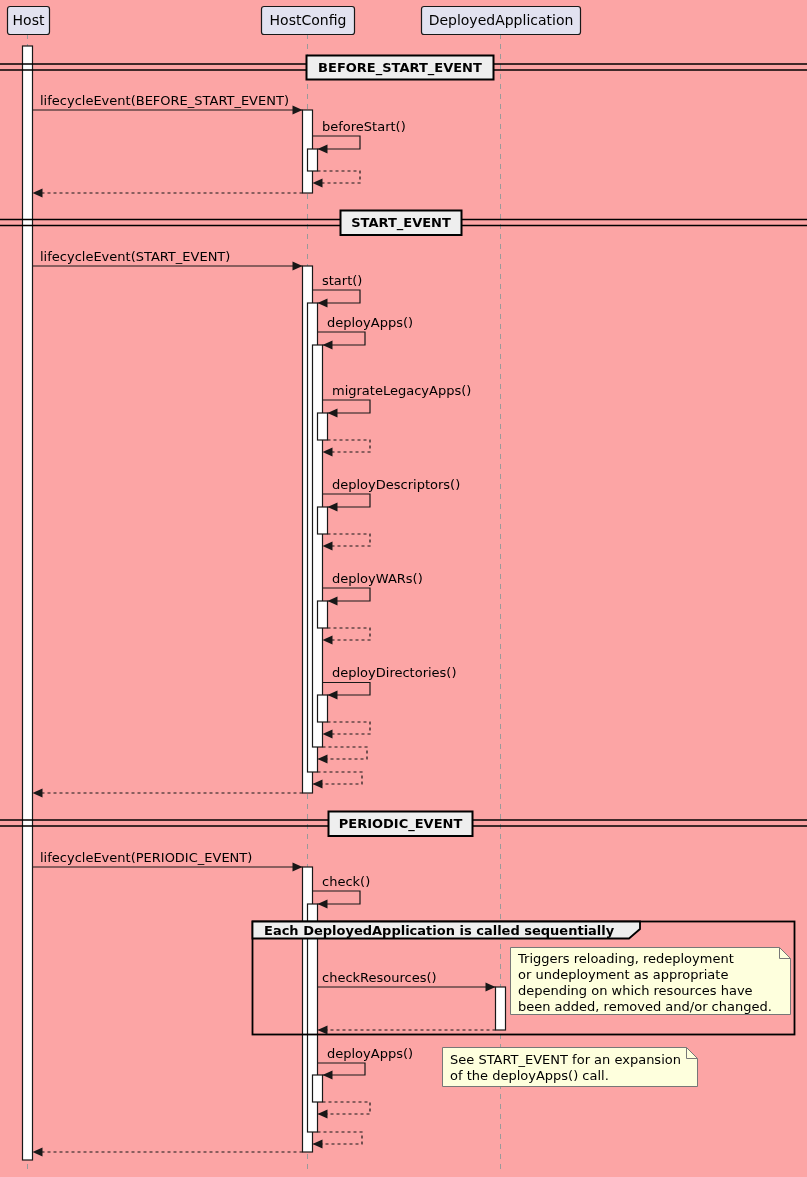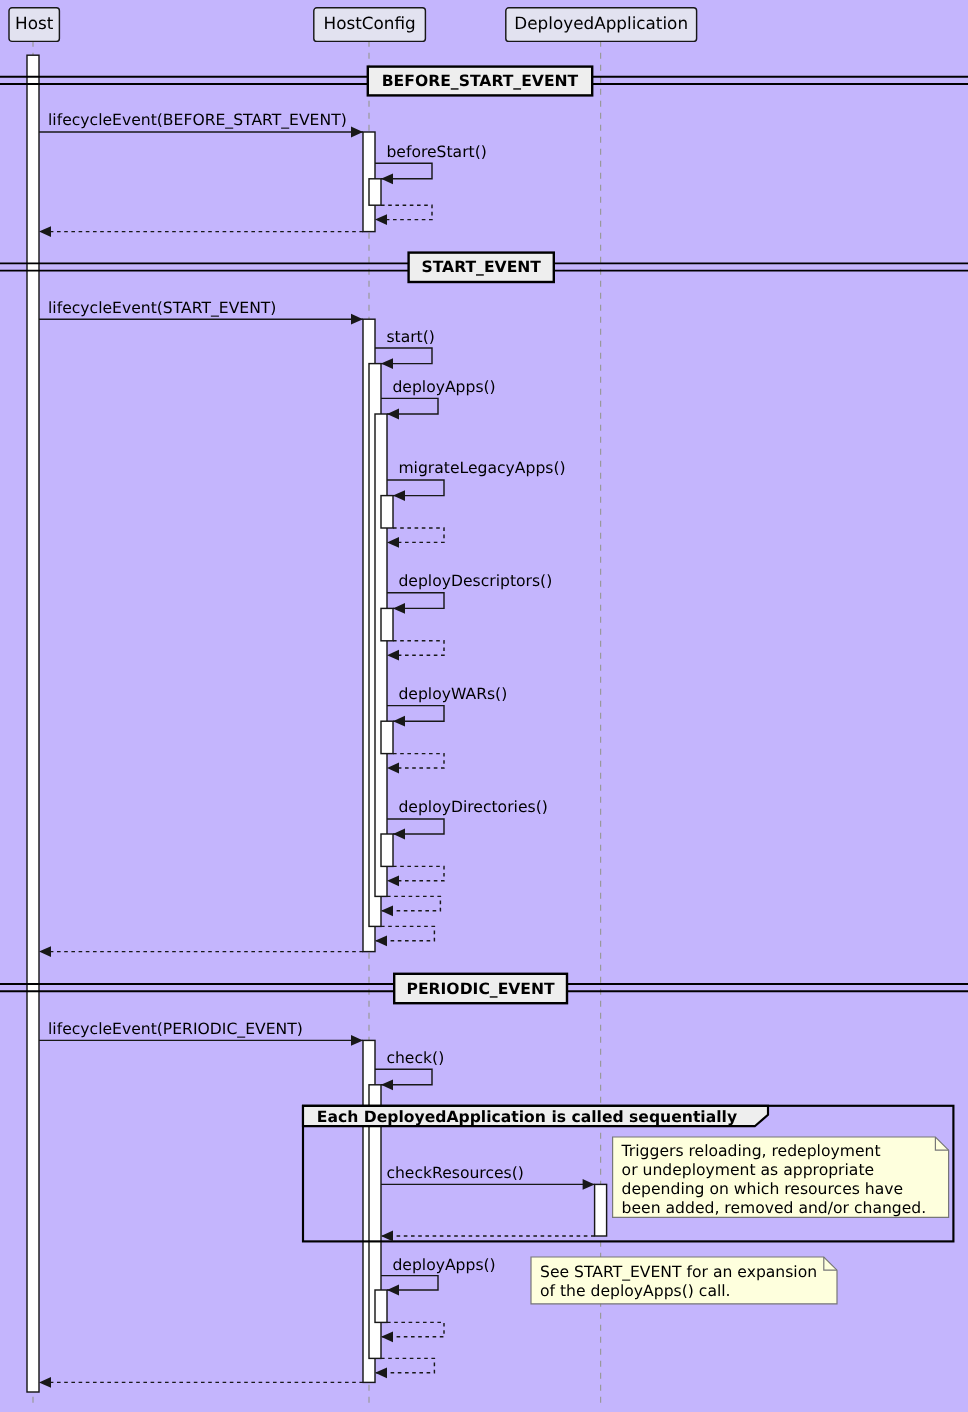--- a/index.html
+++ b/index.html
@@ -1,16 +1,16 @@
 <!DOCTYPE html>
 <html><head>
 <meta charset="utf-8">
 <style>
   html,body { margin:0; padding:0; background:#ffffff; }
-  .stage { width:807px; height:1177px; position:relative; background:#c4b5fd; }
+  .stage { width:807px; height:1177px; position:relative; background:#fca5a5; }
   text { font-family:"DejaVu Sans", sans-serif; fill:#000000; }
   .pt   { font-size:14px; text-anchor:middle; }
   .mt   { font-size:13px; }
   .nt   { font-size:13px; }
   .dt   { font-size:13px; font-weight:bold; text-anchor:middle; }
   .grpt { font-size:13px; font-weight:bold; }
   .pb   { fill:#E2E2F0; stroke:#181818; stroke-width:1.2; }
   .ll   { stroke:#999999; stroke-width:1; stroke-dasharray:5 5; fill:none; }
   .bar  { fill:#ffffff; stroke:#181818; stroke-width:1.2; }
   .dl   { stroke:#000000; stroke-width:1.6; }

